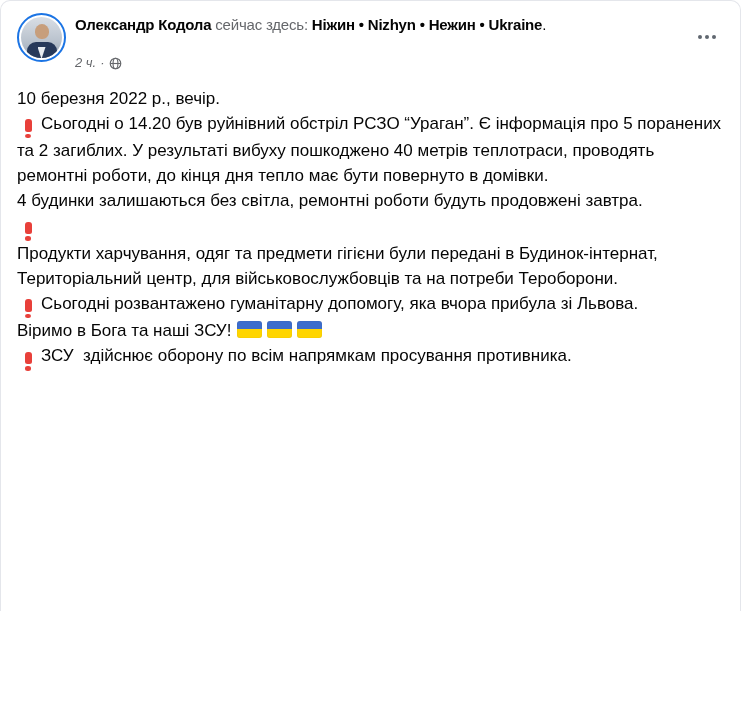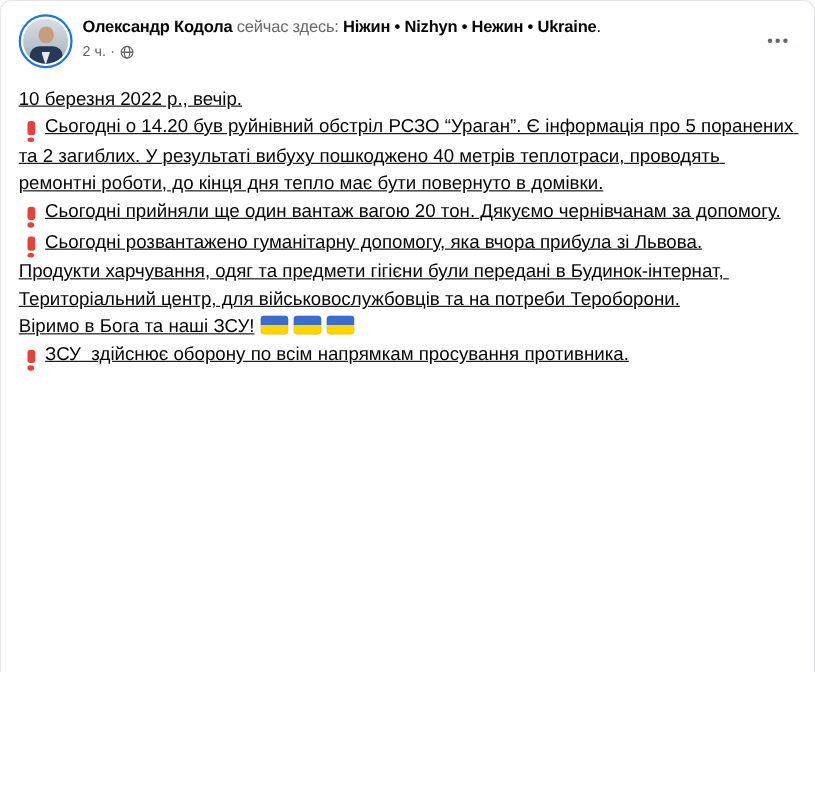--- a/index.html
+++ b/index.html
@@ -54,36 +54,36 @@
   .header-line{
     font-size:15px;line-height:20px;letter-spacing:-0.2px;
     padding-right:44px;
   }
   .author{font-weight:700;color:var(--text);cursor:pointer;}
   .checkin{color:var(--muted);font-weight:400;}
   .location{font-weight:700;color:var(--text);cursor:pointer;}
   .loc-suffix{color:var(--text);}
   .meta-line{
     display:flex;align-items:center;gap:4px;
-    font-size:13px;color:var(--muted);margin-top:4px;line-height:16px;
+    font-size:13px;color:var(--muted);margin-top:20px;line-height:16px;font-style:italic;
   }
   .meta-line .ts{cursor:pointer;}
   .globe{display:inline-flex;align-items:center;}
   .more-btn{
     position:absolute;right:20px;top:26px;
     display:flex;gap:3px;align-items:center;
     padding:8px 4px;border-radius:50%;cursor:pointer;
   }
   .more-btn i{
     width:4px;height:4px;border-radius:50%;background:#606770;display:block;
   }
   
   .post-body{
     padding:15px 16px 0 16px;
-    font-size:17px;line-height:25px;color:var(--text);text-decoration:underline;
+    font-size:17px;line-height:25px;color:var(--text);
   }
   .para{min-height:25px;}
   .ptext{white-space:pre-wrap;}
   .excl{
     display:inline-flex;flex-direction:column;align-items:center;justify-content:flex-end;
     width:10px;height:19px;margin:0 8px 0 6px;vertical-align:-3px;
   }
   .excl .bar{
     width:7px;height:13px;background:var(--accent-red);
     border-radius:3px 3px 2.5px 2.5px;display:block;
@@ -137,29 +137,30 @@
         <i></i>
     </div>
   </div>
 
   <div class="post-body">
       <div class="para"><span class="ptext">10 березня 2022 р., вечір.</span></div>
       <div class="para"><span class="excl">
           <i class="bar"></i>
           <i class="dot"></i>
         </span><span class="ptext">Сьогодні о 14.20 був руйнівний обстріл РСЗО “Ураган”. Є інформація про 5 поранених та 2 загиблих. У результаті вибуху пошкоджено 40 метрів теплотраси, проводять ремонтні роботи, до кінця дня тепло має бути повернуто в домівки.</span></div>
+      <div class="para"><span class="ptext">4 будинки залишаються без світла, ремонтні роботи будуть продовжені завтра.</span></div>
       <div class="para"><span class="excl">
           <i class="bar"></i>
           <i class="dot"></i>
-        </span><span class="ptext">Сьогодні прийняли ще один вантаж вагою 20 тон. Дякуємо чернівчанам за допомогу.</span></div>
+        </span></div>
+      <div class="para"><span class="ptext">Продукти харчування, одяг та предмети гігієни були передані в Будинок-інтернат, Територіальний центр, для військовослужбовців та на потреби Тероборони.</span></div>
       <div class="para"><span class="excl">
           <i class="bar"></i>
           <i class="dot"></i>
         </span><span class="ptext">Сьогодні розвантажено гуманітарну допомогу, яка вчора прибула зі Львова.</span></div>
-      <div class="para"><span class="ptext">Продукти харчування, одяг та предмети гігієни були передані в Будинок-інтернат, Територіальний центр, для військовослужбовців та на потреби Тероборони.</span></div>
       <div class="para"><span class="ptext">Віримо в Бога та наші ЗСУ!</span><span class="flags">
           <span class="flag"></span>
           <span class="flag"></span>
           <span class="flag"></span>
         </span></div>
       <div class="para"><span class="excl">
           <i class="bar"></i>
           <i class="dot"></i>
         </span><span class="ptext">ЗСУ  здійснює оборону по всім напрямкам просування противника.</span></div>
     </div>

